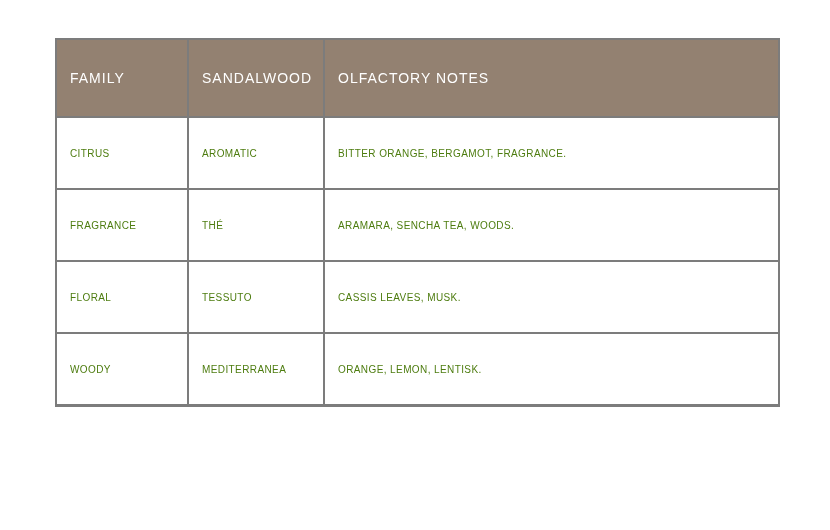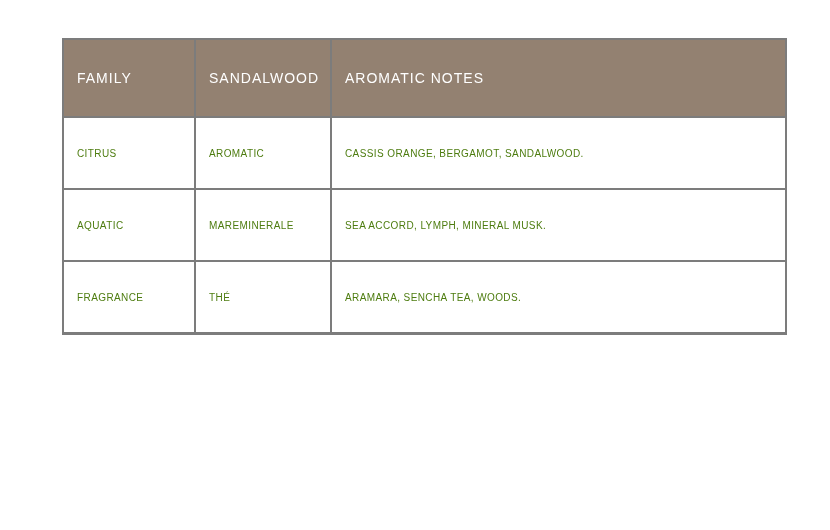--- a/index.html
+++ b/index.html
@@ -12,21 +12,21 @@
     font-family: "Liberation Sans", sans-serif;
   }
   .stage {
     position: relative;
     width: 830px;
     height: 530px;
     background: #ffffff;
   }
   table.fragrance {
     position: absolute;
-    left: 62px;
+    left: 55px;
     top: 38px;
     width: 723px;
     border-collapse: collapse;
     table-layout: fixed;
     background: #ffffff;
   }
   table.fragrance col.c1 { width: 132px; }
   table.fragrance col.c2 { width: 136px; }
   table.fragrance col.c3 { width: 455px; }
 
@@ -65,32 +65,37 @@
   <table class="fragrance">
     <colgroup>
       <col class="c1">
         <col class="c2">
         <col class="c3">
     </colgroup>
     <tbody>
       <tr class="hdr">
         <th>FAMILY</th>
         <th>SANDALWOOD</th>
-        <th>AROMATIC NOTES</th>
+        <th>OLFACTORY NOTES</th>
       </tr>
       <tr>
         <td>CITRUS</td>
         <td>AROMATIC</td>
-        <td>CASSIS ORANGE, BERGAMOT, SANDALWOOD.</td>
-      </tr>
-      <tr>
-        <td>AQUATIC</td>
-        <td>MAREMINERALE</td>
-        <td>SEA ACCORD, LYMPH, MINERAL MUSK.</td>
+        <td>BITTER ORANGE, BERGAMOT, FRAGRANCE.</td>
       </tr>
       <tr>
         <td>FRAGRANCE</td>
         <td>THÉ</td>
         <td>ARAMARA, SENCHA TEA, WOODS.</td>
       </tr>
+      <tr>
+        <td>FLORAL</td>
+        <td>TESSUTO</td>
+        <td>CASSIS LEAVES, MUSK.</td>
+      </tr>
+      <tr>
+        <td>WOODY</td>
+        <td>MEDITERRANEA</td>
+        <td>ORANGE, LEMON, LENTISK.</td>
+      </tr>
     </tbody>
   </table>
 </div>
 
 </body></html>

